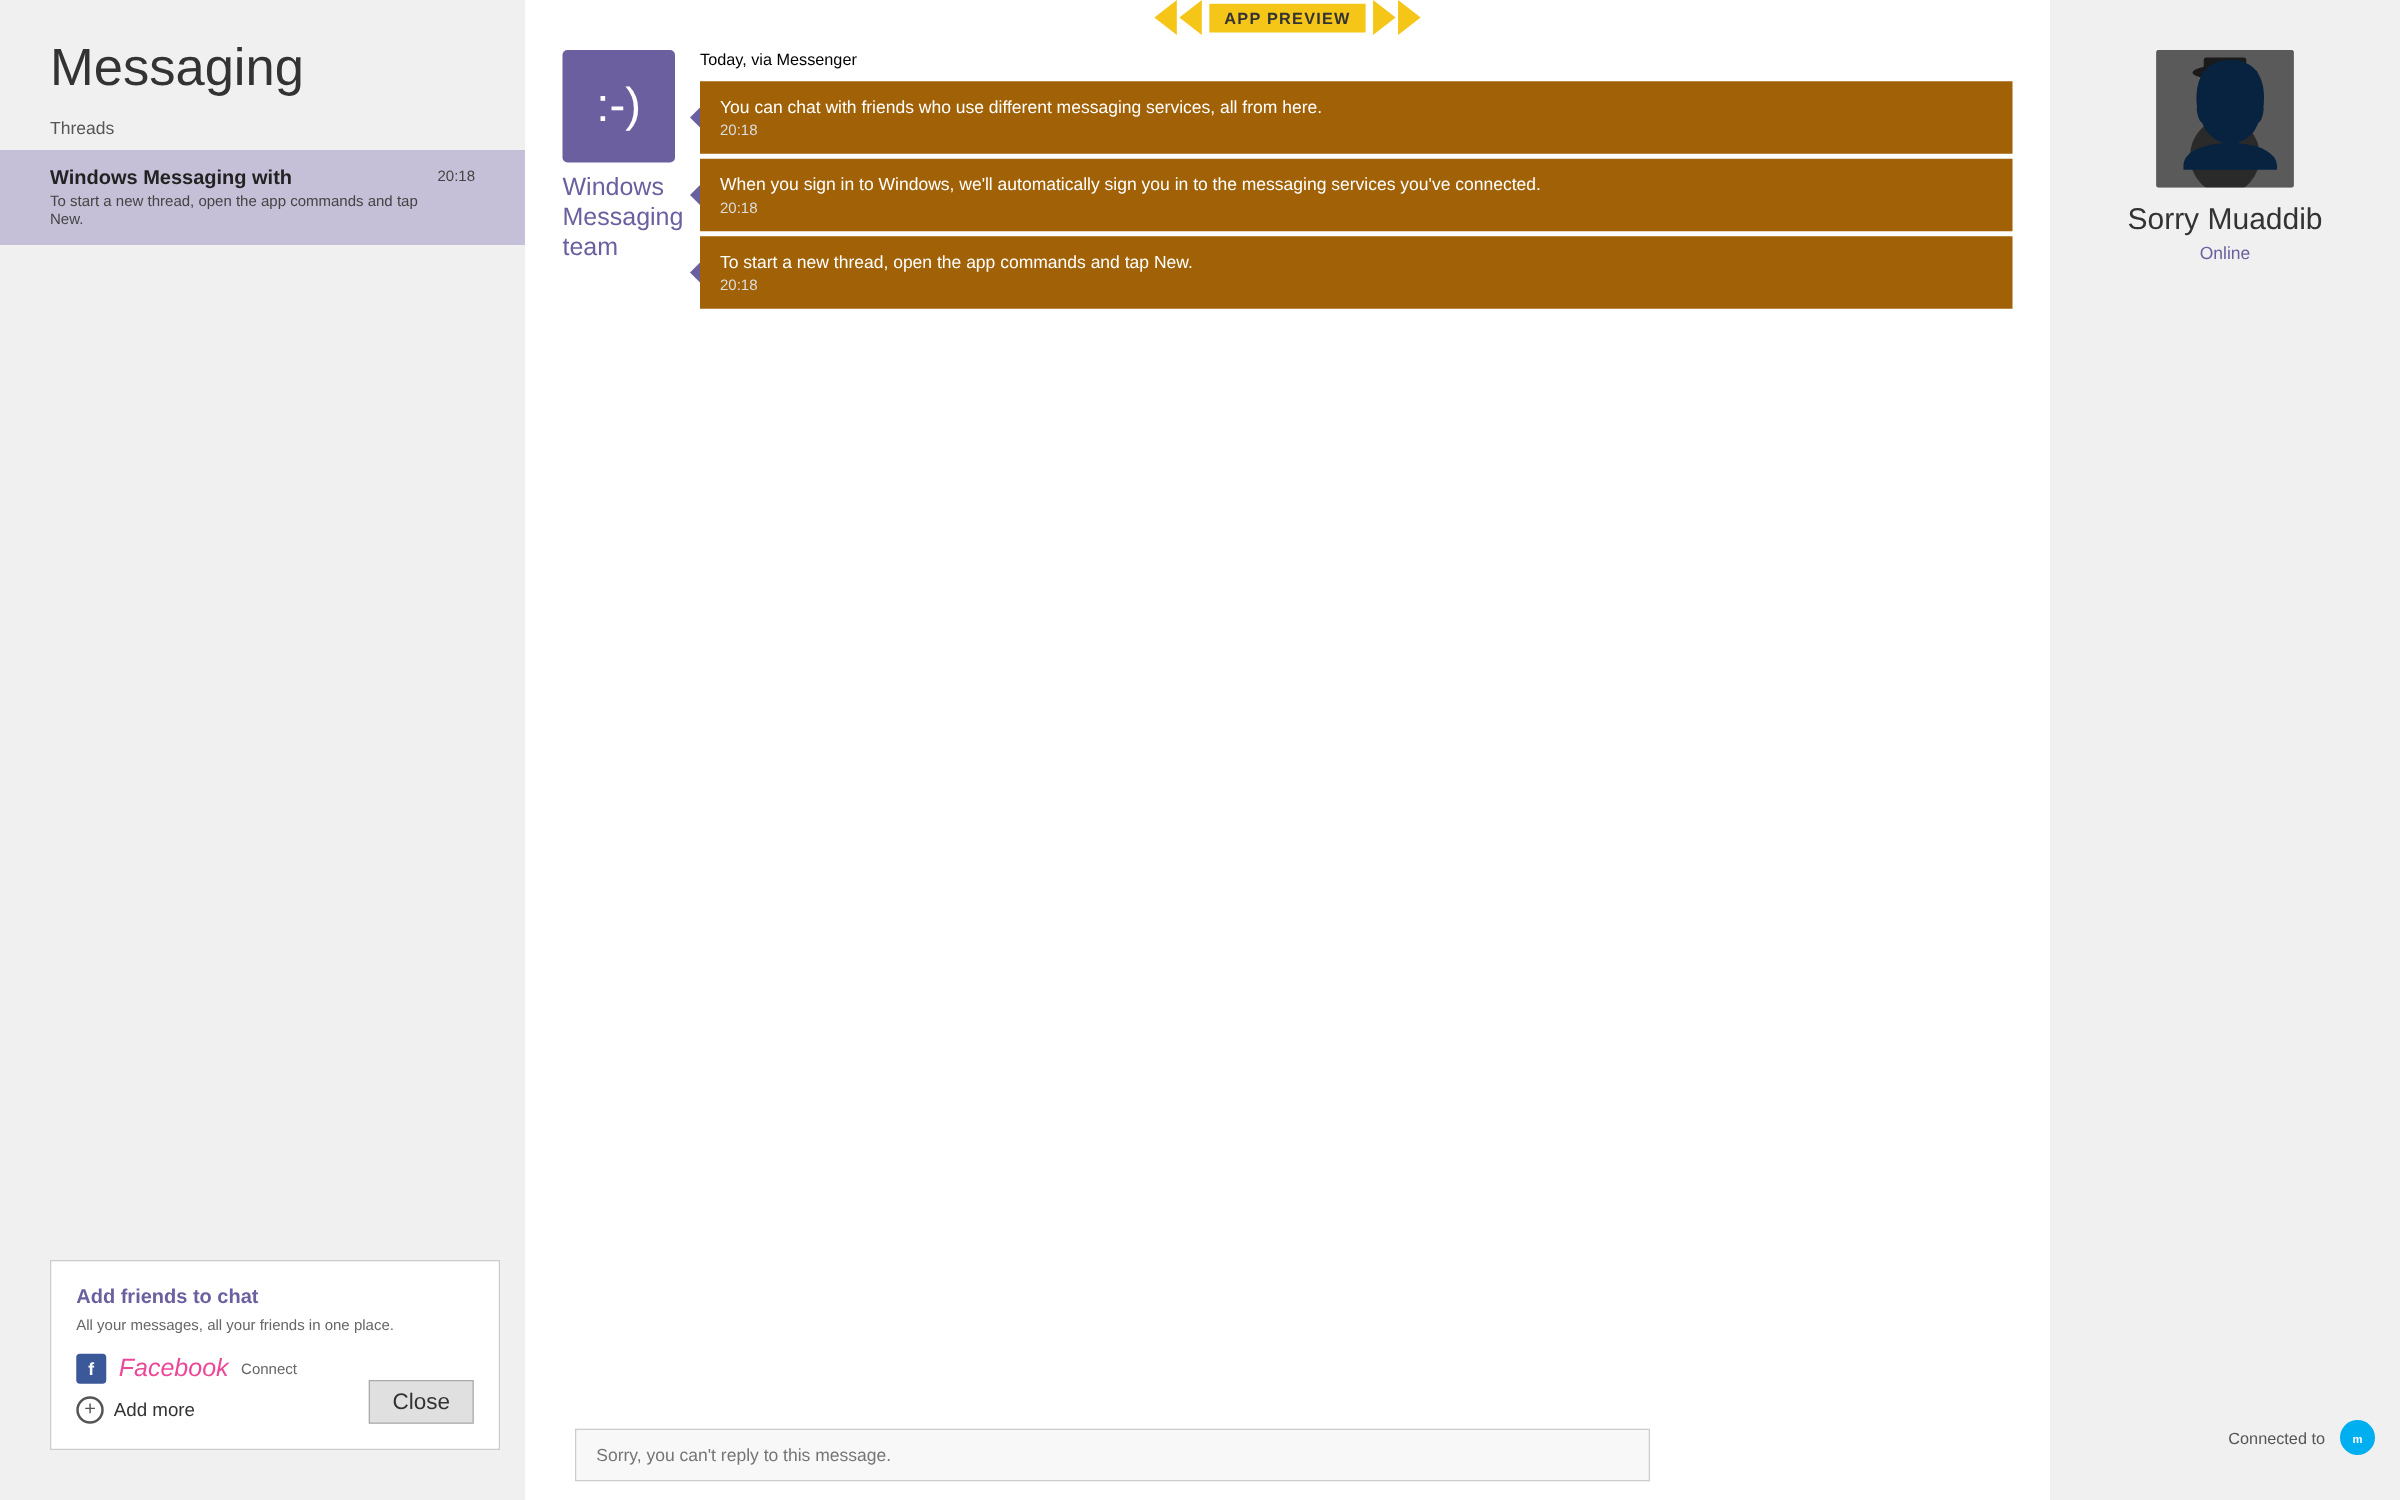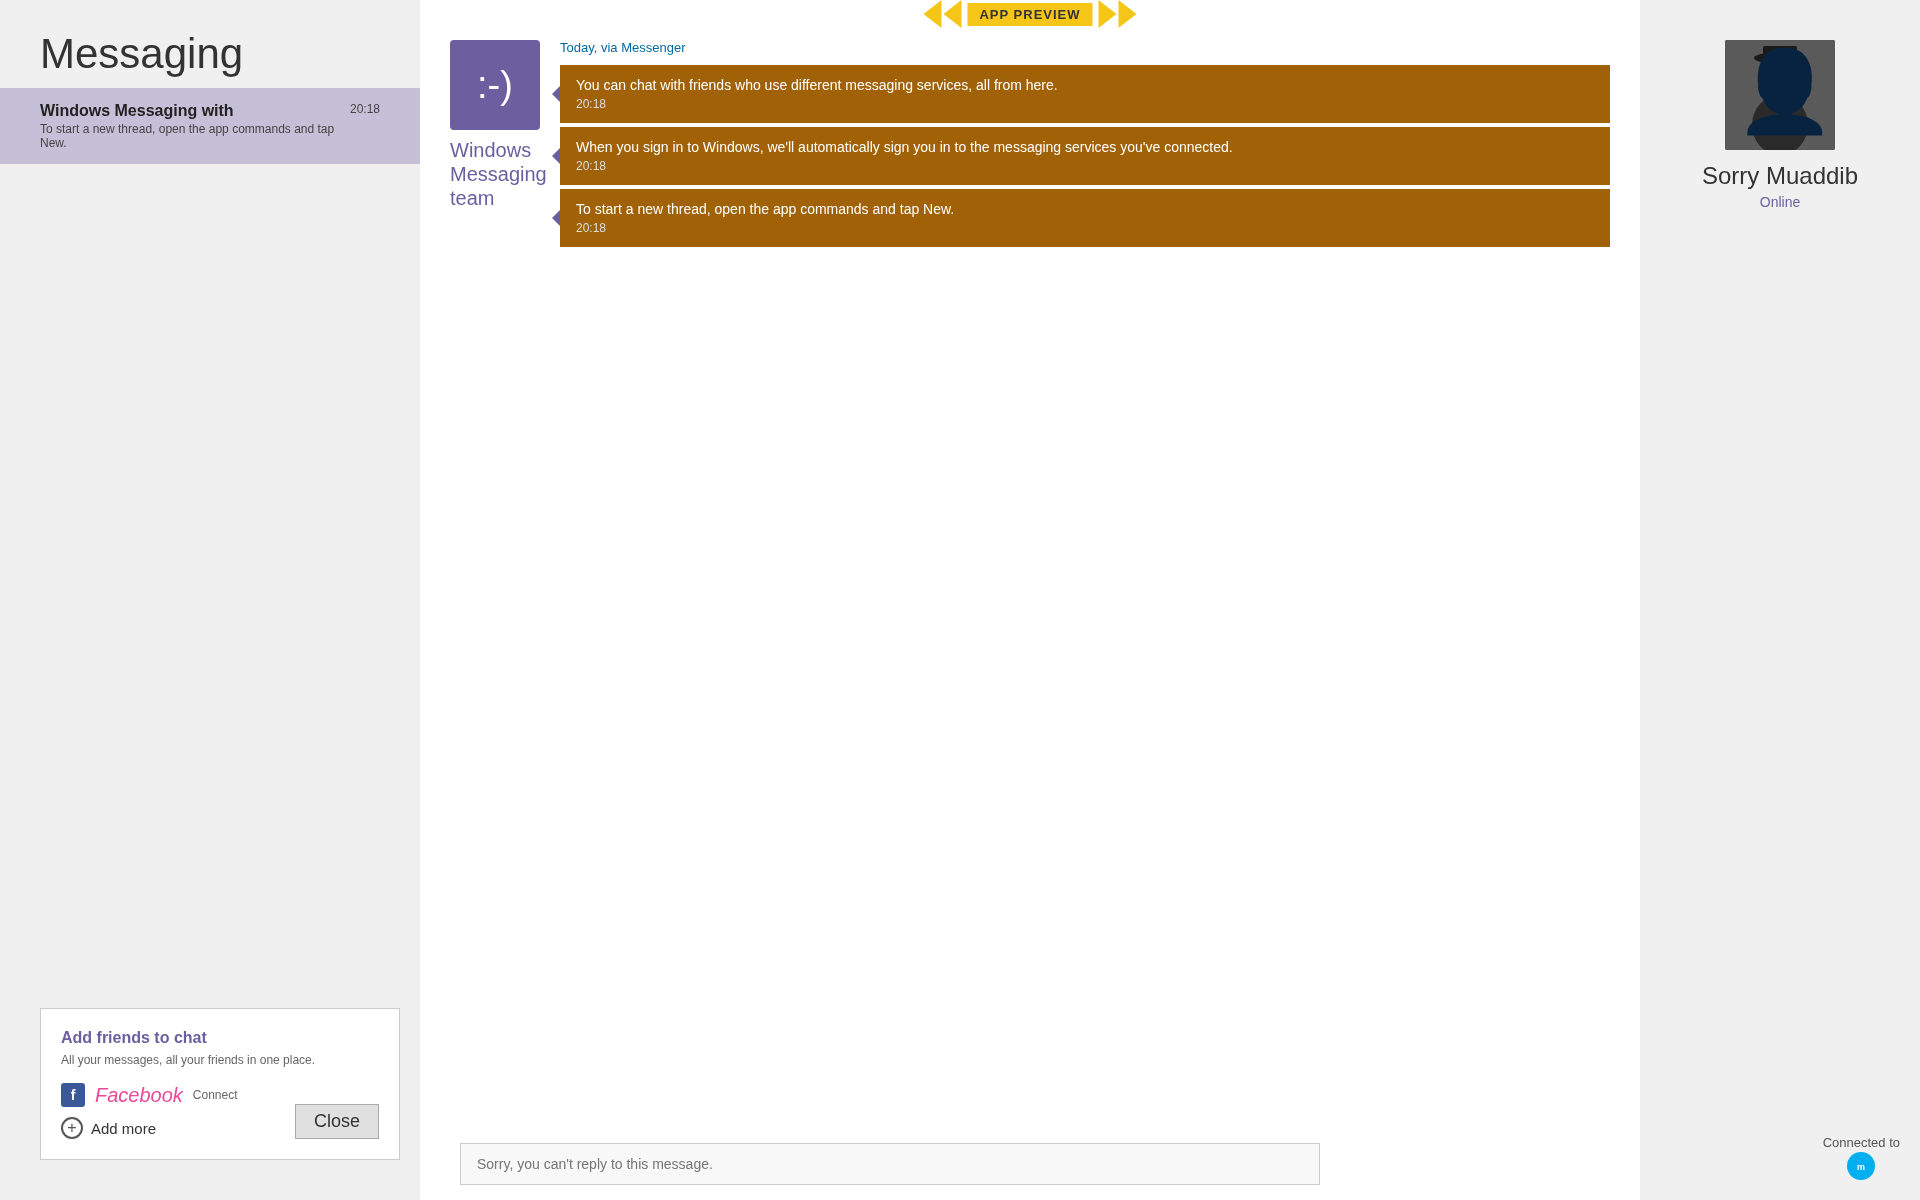--- a/index.html
+++ b/index.html
@@ -266,21 +266,21 @@
       line-height: 1.2;
     }
 
     
     .messages-area {
       flex: 1;
     }
 
     .message-source {
       font-size: 13px;
-      color: #0369a1;
+      color: #000000;
       margin-bottom: 10px;
     }
 
     .message-bubble {
       background: #a16207;
       padding: 12px 16px;
       margin-bottom: 4px;
       position: relative;
     }
 
@@ -376,47 +376,47 @@
     }
 
     .contact-status {
       font-size: 14px;
       color: #6b5fa0;
       margin-top: 4px;
     }
 
     .connected-to {
       position: absolute;
-      bottom: 20px;
+      bottom: 36px;
       right: 20px;
       font-size: 13px;
       color: #555;
       display: flex;
       align-items: center;
-      gap: 2px;
-      flex-direction: column;
+      gap: 12px;
     }
 
     .messenger-icon {
       width: 28px;
       height: 28px;
       background: #00aff0;
       border-radius: 50%;
       display: flex;
       align-items: center;
       justify-content: center;
       font-size: 14px;
       color: white;
     }
   </style>
 </head>
 <body>
 
 <div class="sidebar">
   <h1 class="app-title">Messaging</h1>
+  <p class="threads-label">Threads</p>
 
   <div class="thread-item">
     <div class="thread-item-content">
       <div class="thread-name">Windows Messaging with</div>
       <div class="thread-preview">To start a new thread, open the app commands and tap New.</div>
     </div>
     <div class="thread-time">20:18</div>
   </div>
 
   <div class="add-friends-panel">

